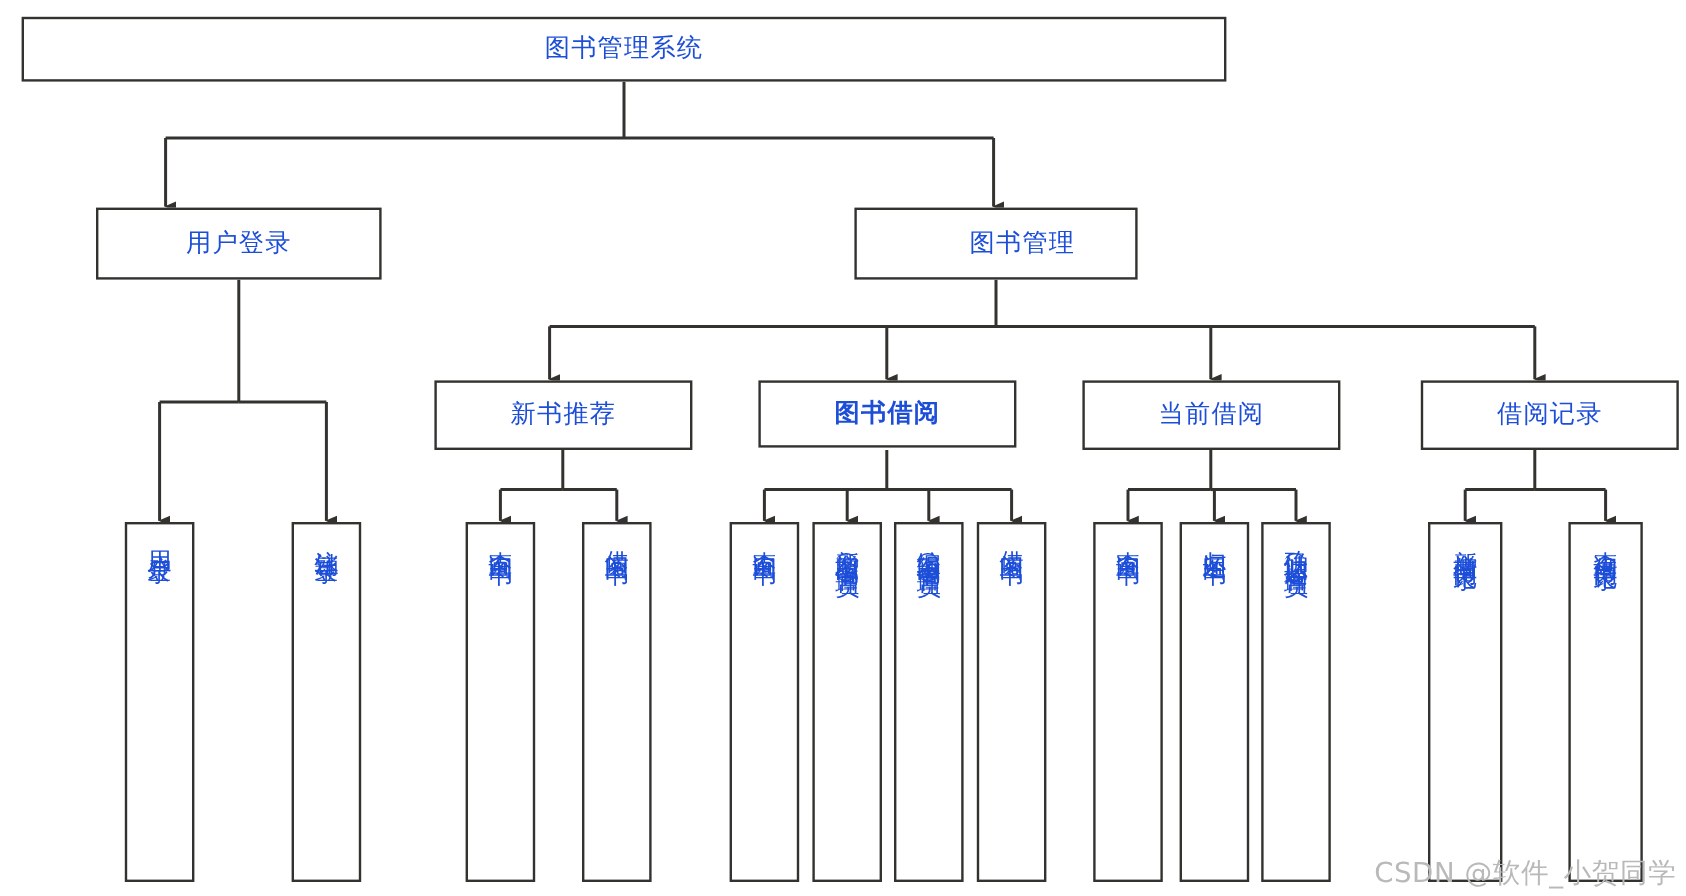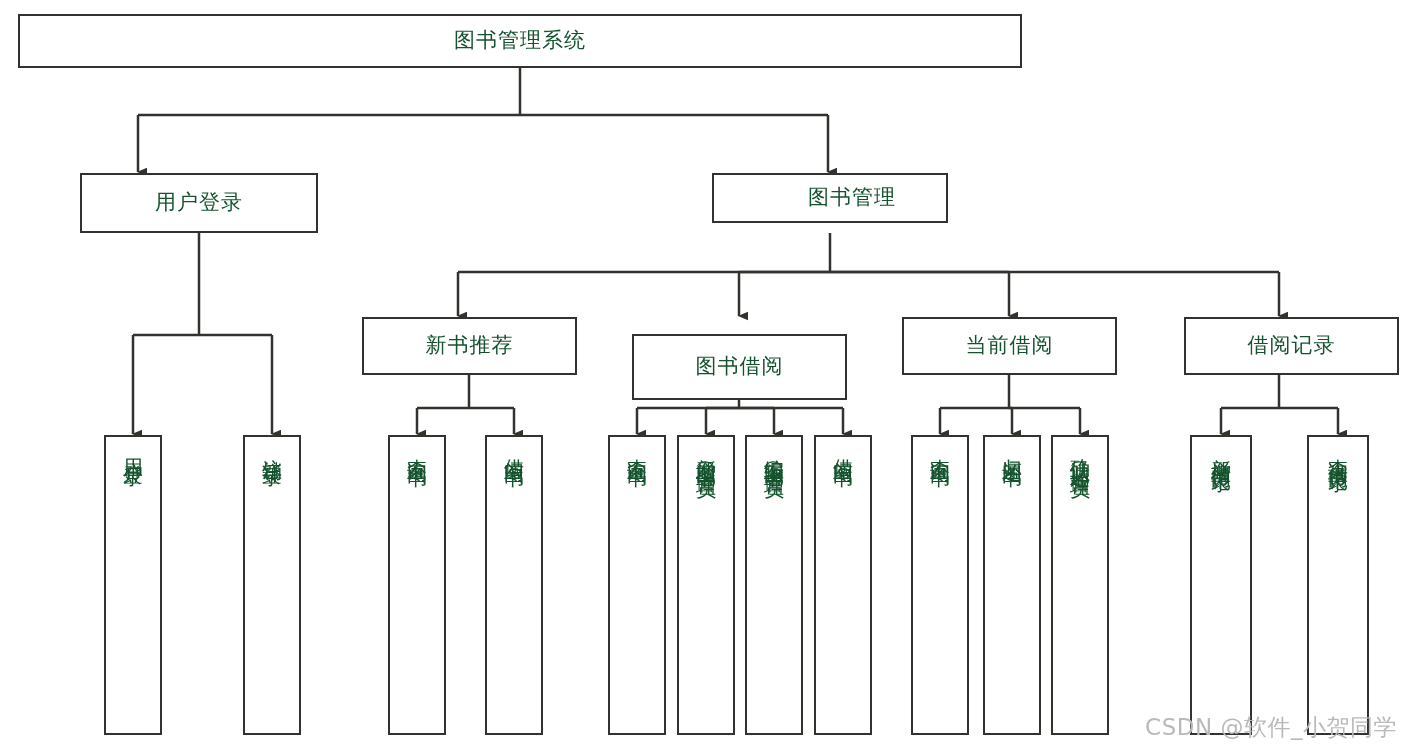--- a/index.html
+++ b/index.html
@@ -25,21 +25,21 @@
     pointer-events: none;
   }
   .node {
     position: absolute;
     box-sizing: border-box;
     background: #ffffff;
     border: 2.5px solid #33322f;
     display: flex;
     align-items: center;
     justify-content: center;
-    color: #14532d;
+    color: #1d4ed8;
     z-index: 2;
   }
   .node.h-node {
     font-size: 21px;
     letter-spacing: 1px;
     line-height: 1.2;
   }
   .node.root {
     font-size: 21px;
   }
@@ -133,28 +133,28 @@
       </g>
   </svg>
 
   <div class="node root h-node" style="left: 18px; top: 14px; width: 1004px; height: 54px;">
     <span class="h-label">图书管理系统</span>
   </div>
 
   <div class="node h-node" style="left: 80px; top: 173px; width: 238px; height: 60px;">
     <span class="h-label">用户登录</span>
   </div>
-  <div class="node h-node" style="left: 712px; top: 173px; width: 236px; height: 50px; padding-left: 44px;">
+  <div class="node h-node" style="left: 712px; top: 173px; width: 236px; height: 60px; padding-left: 44px;">
     <span class="h-label">图书管理</span>
   </div>
 
   <div class="node h-node" style="left: 362px; top: 317px; width: 215px; height: 58px;">
     <span class="h-label">新书推荐</span>
   </div>
-  <div class="node h-node" style="left: 632px; top: 334px; width: 215px; height: 66px;">
+  <div class="node h-node" style="left: 632px; top: 317px; width: 215px; height: 56px; font-weight: bold;">
     <span class="h-label">图书借阅</span>
   </div>
   <div class="node h-node" style="left: 902px; top: 317px; width: 215px; height: 58px;">
     <span class="h-label">当前借阅</span>
   </div>
   <div class="node h-node" style="left: 1184px; top: 317px; width: 215px; height: 58px;">
     <span class="h-label">借阅记录</span>
   </div>
 
   <div class="node v-node" style="left: 104px; top: 435px; width: 58px; height: 300px;">

